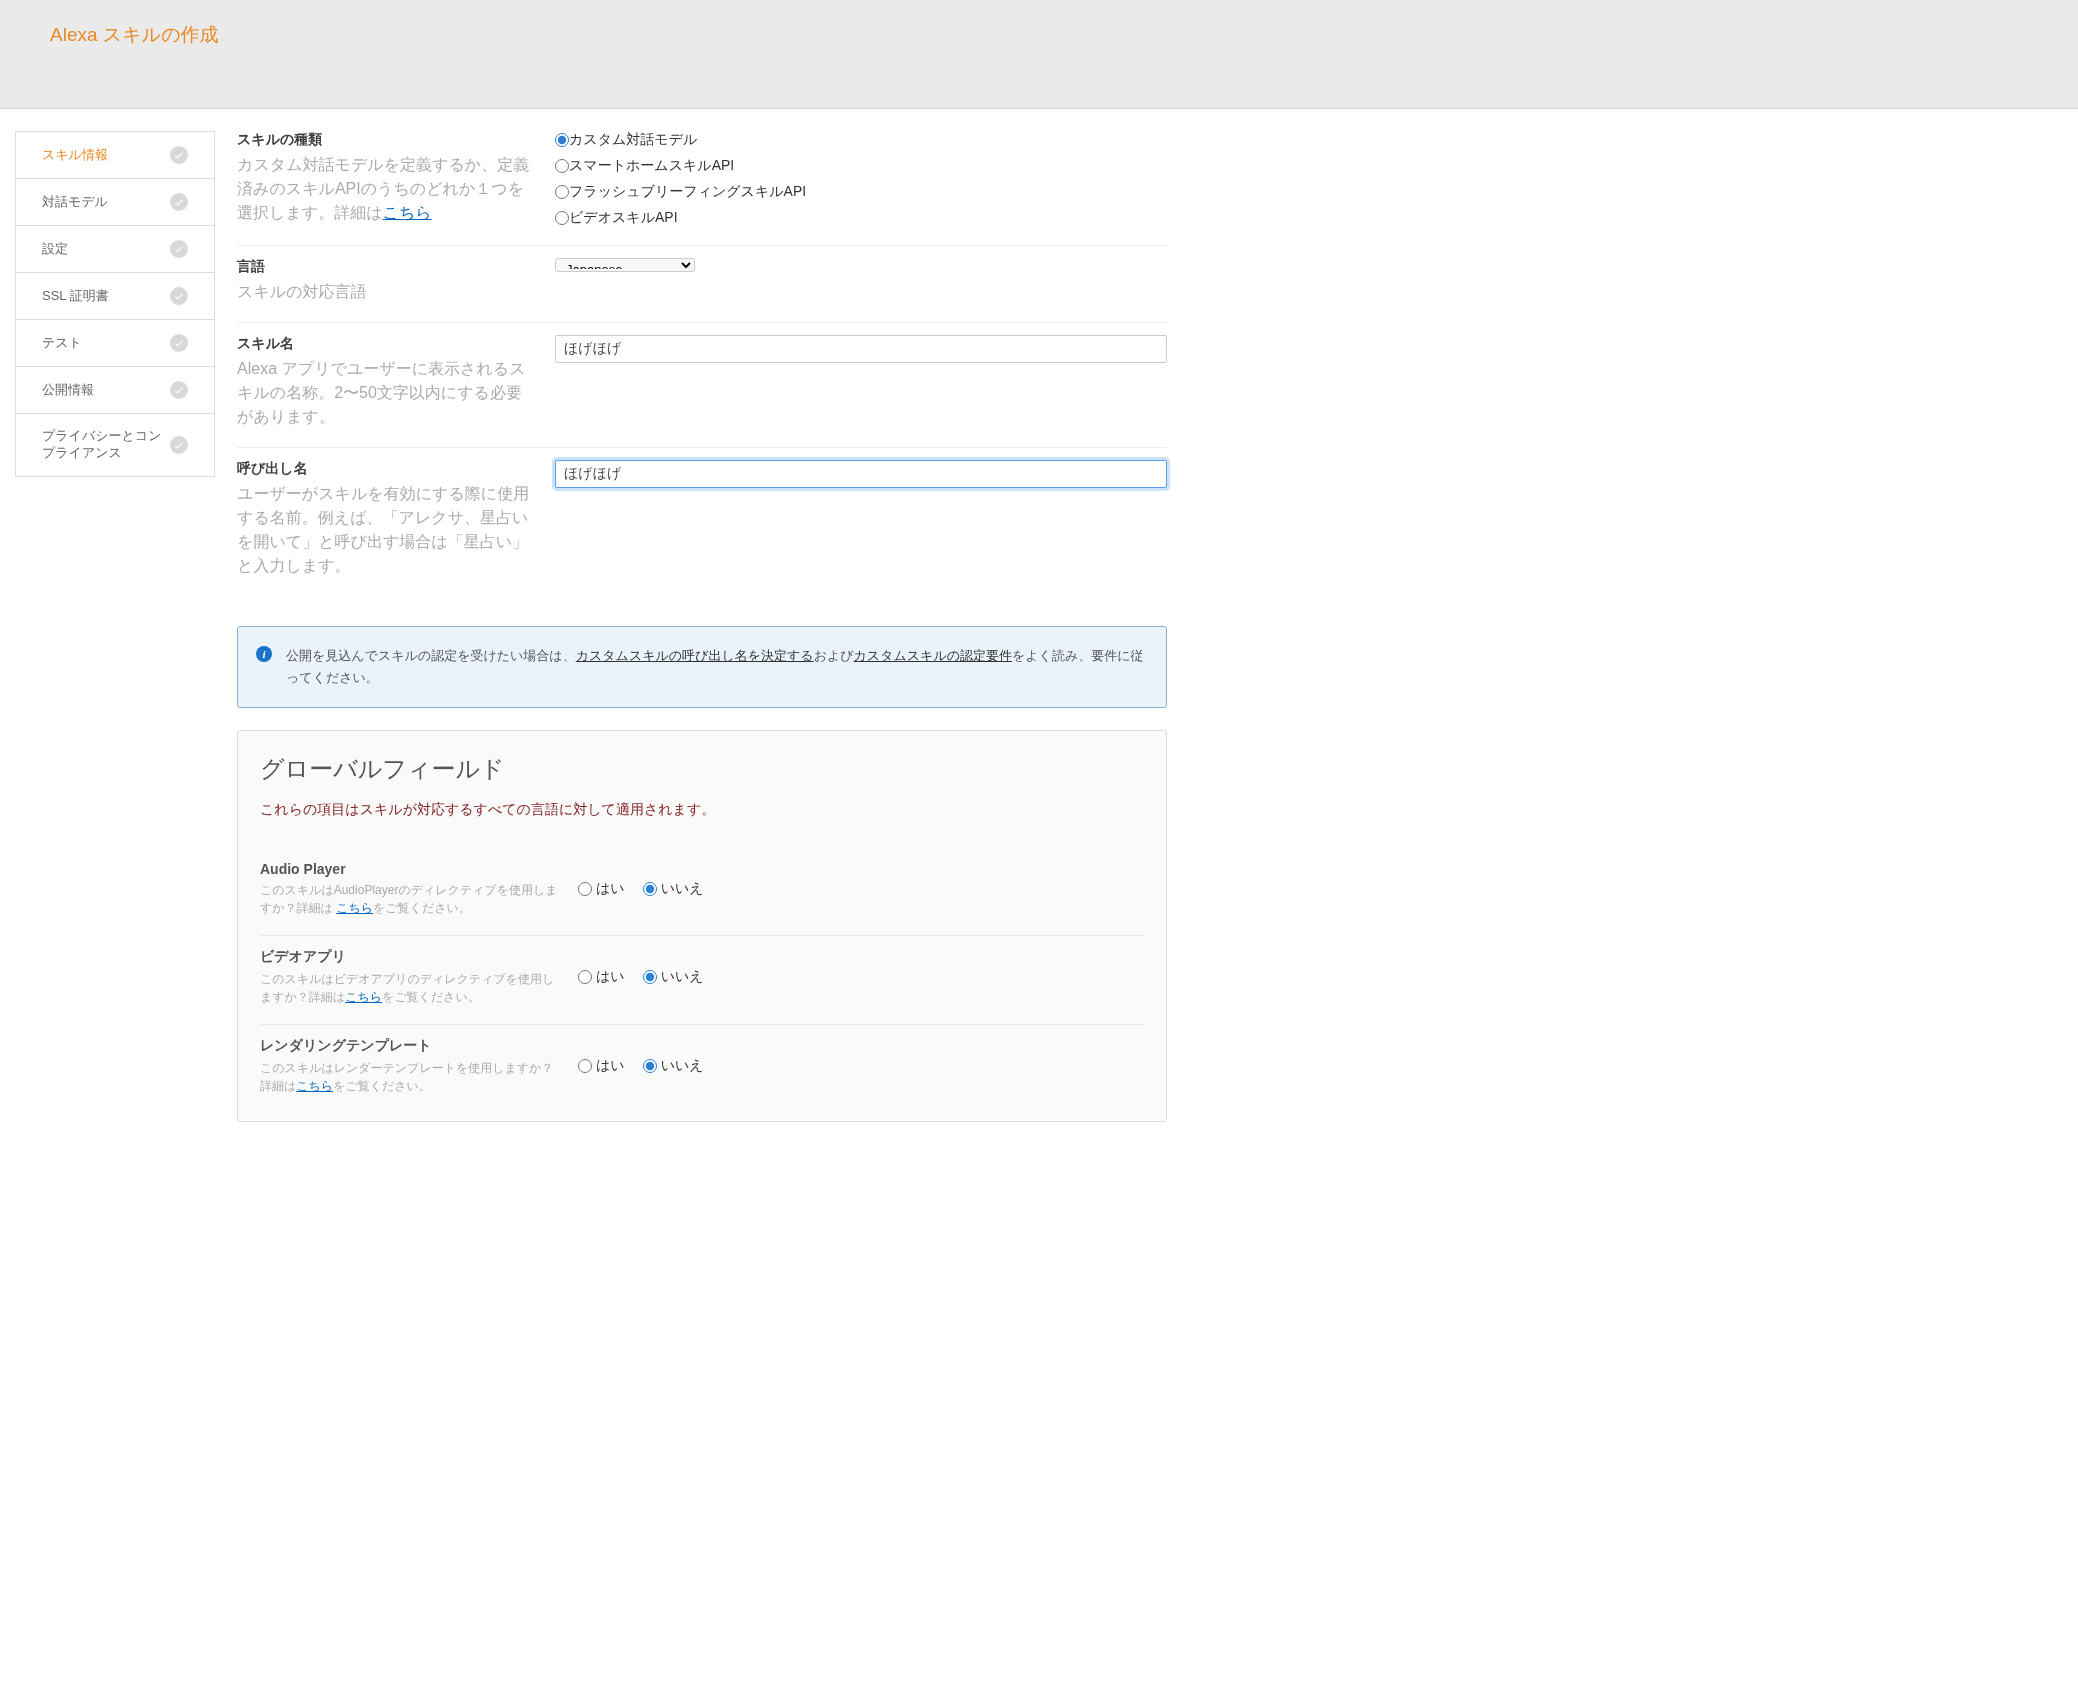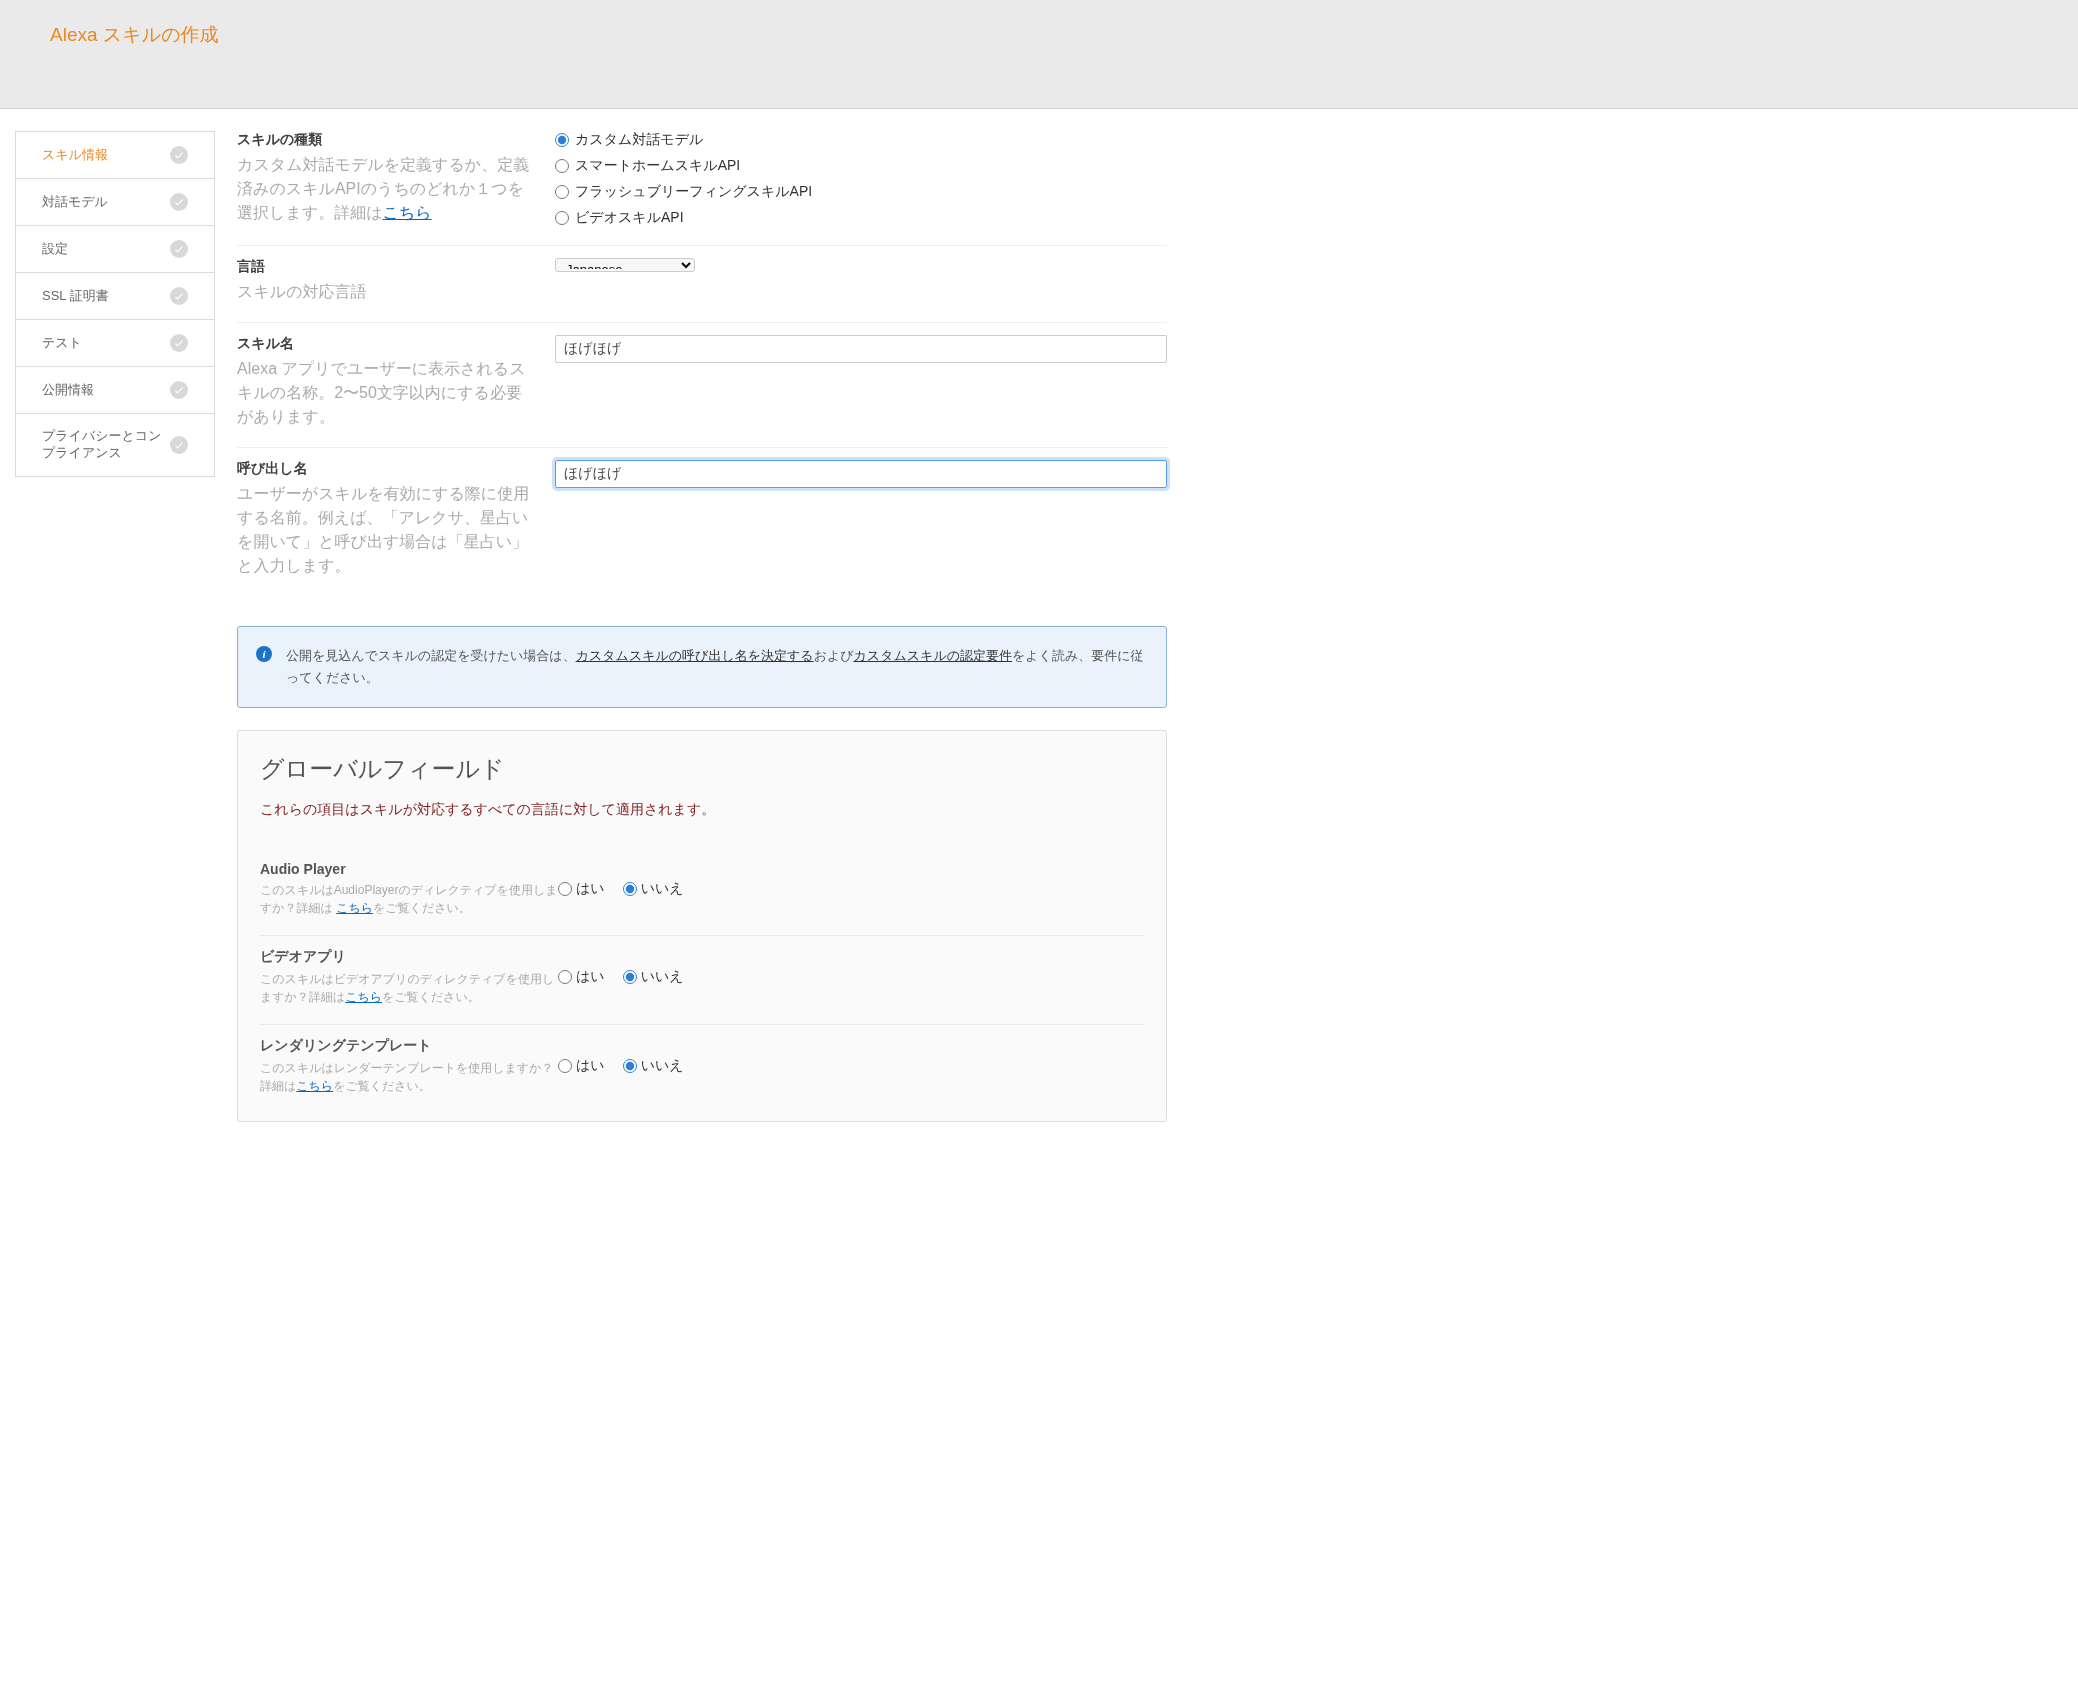--- a/index.html
+++ b/index.html
@@ -68,21 +68,21 @@
       margin-bottom: 4px;
     }
     .field-label-desc {
       font-size: 16px;
       color: #aaa;
       line-height: 1.5;
     }
     .field-label-desc a { color: #0066c0; text-decoration: underline; }
     .field-control-col { flex: 1; }
     .radio-stack { display: flex; flex-direction: column; gap: 8px; }
-    .radio-row { display: flex; align-items: center; gap: 6px; }
+    .radio-row { display: flex; align-items: center; gap: 0; }
     .radio-row label { font-size: 14px; color: #333; }
     .select-native {
       width: 140px;
       font-size: 13px;
       background: #f7f7f7;
       border: 1px solid #ccc;
       border-radius: 3px;
       padding: 2px 6px;
       height: 14px;
     }
@@ -136,20 +136,21 @@
       color: #555;
       margin-bottom: 16px;
     }
     .global-sub {
       font-size: 14px;
       color: #7f1d1d;
       margin-bottom: 30px;
     }
     .gfield {
       display: flex;
+      gap: 20px;
       padding: 12px 0 18px 0;
       border-bottom: 1px solid #eaeaea;
     }
     .gfield:last-child { border-bottom: none; }
     .gfield-label-col { width: 298px; flex-shrink: 0; }
     .gfield-title { font-size: 14px; font-weight: 600; color: #555; margin-bottom: 4px; }
     .gfield-desc { font-size: 12px; color: #aaa; line-height: 1.5; }
     .gfield-desc a { color: #0066c0; text-decoration: underline; }
     .gfield-control { display: flex; align-items: center; gap: 18px; }
     .gfield-control .radio-row { gap: 4px; }

